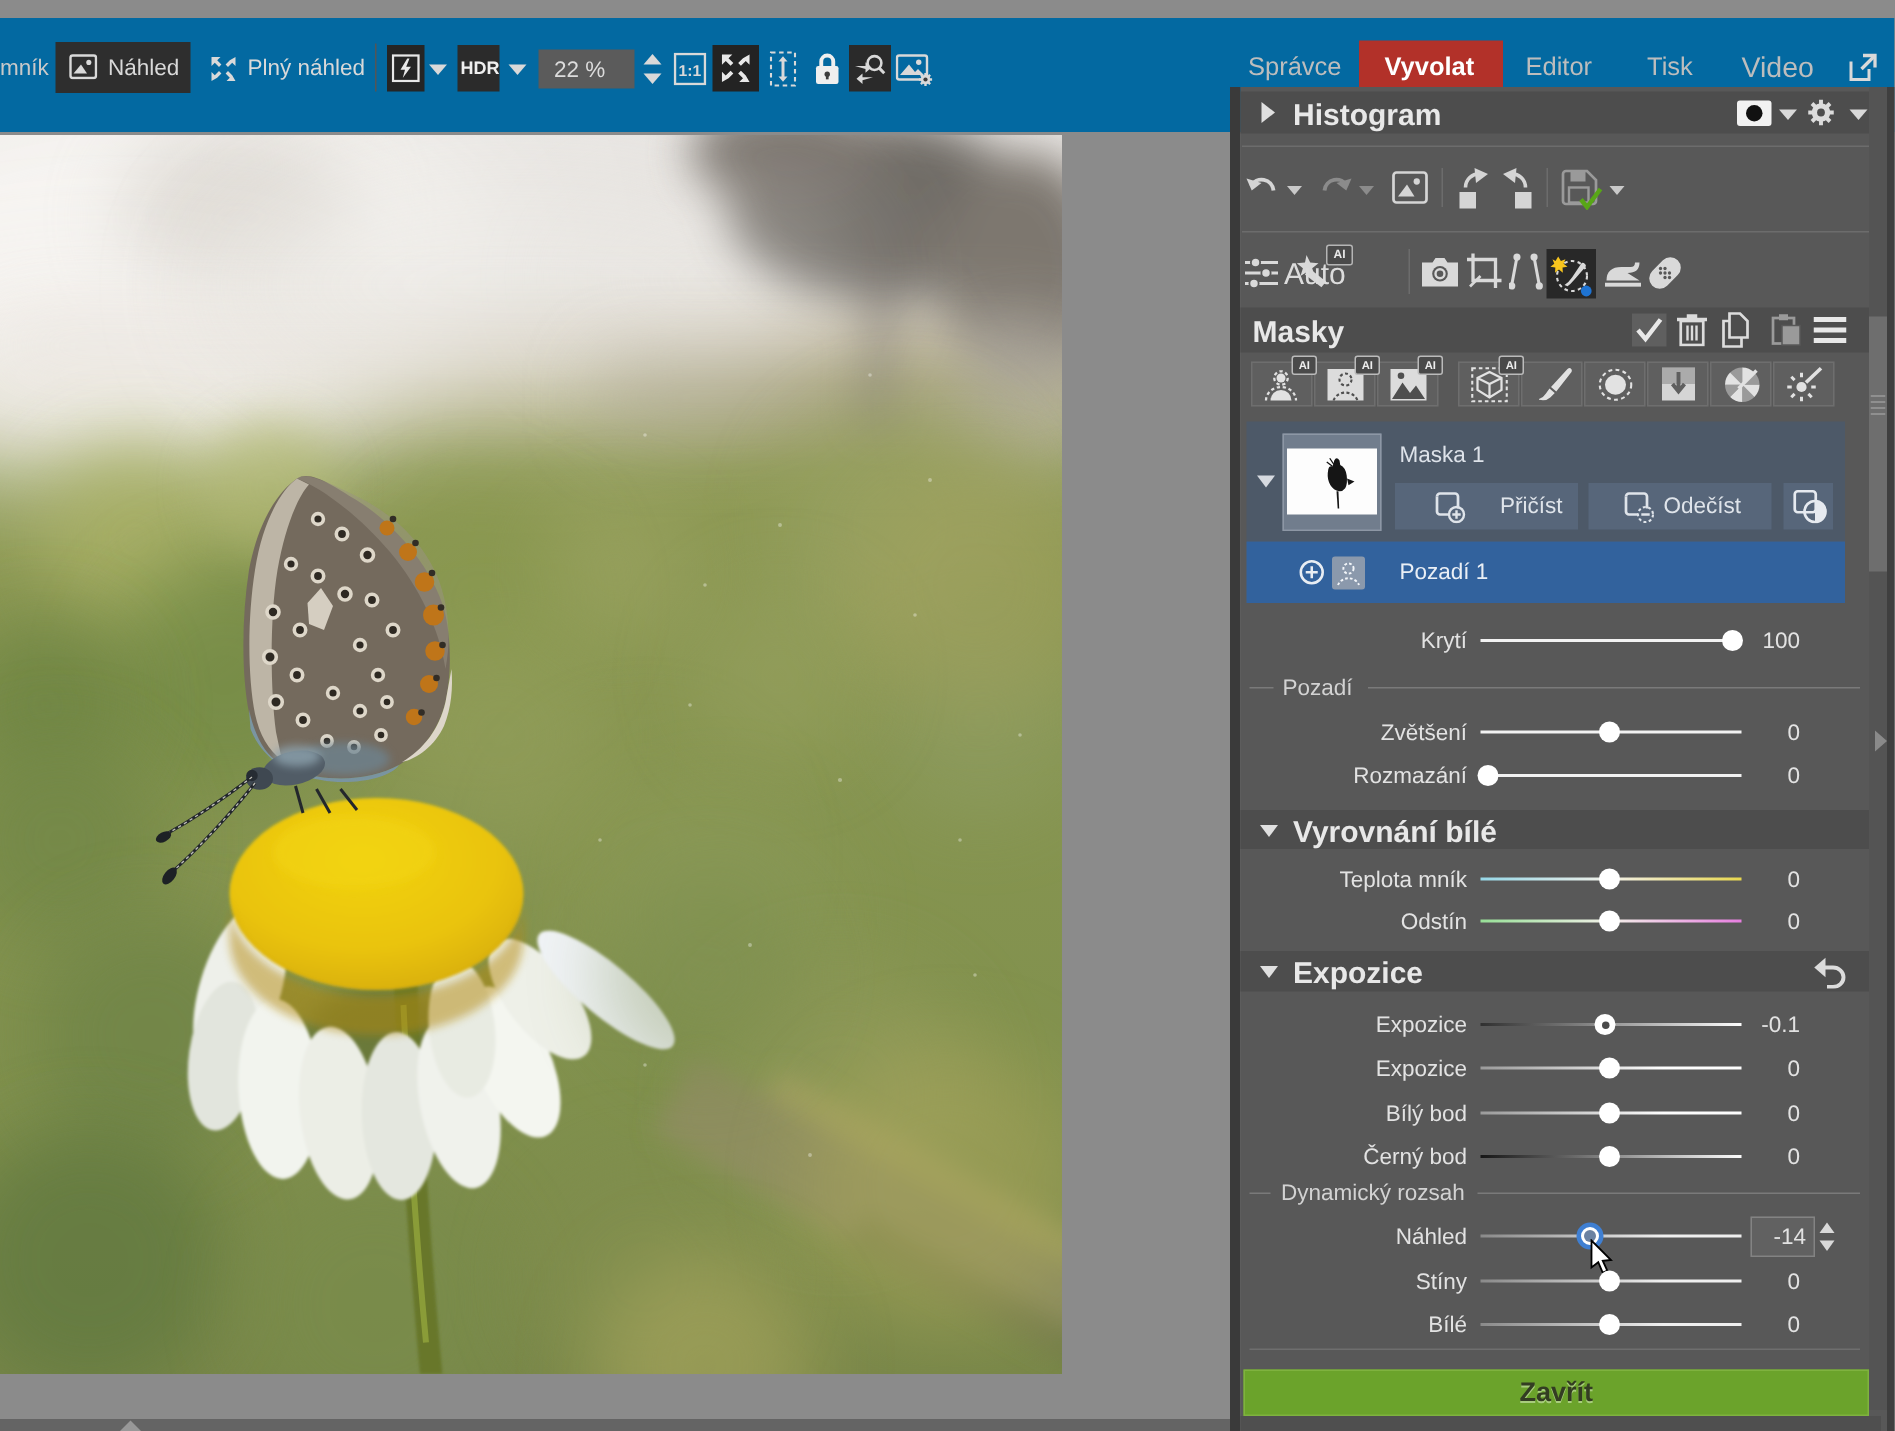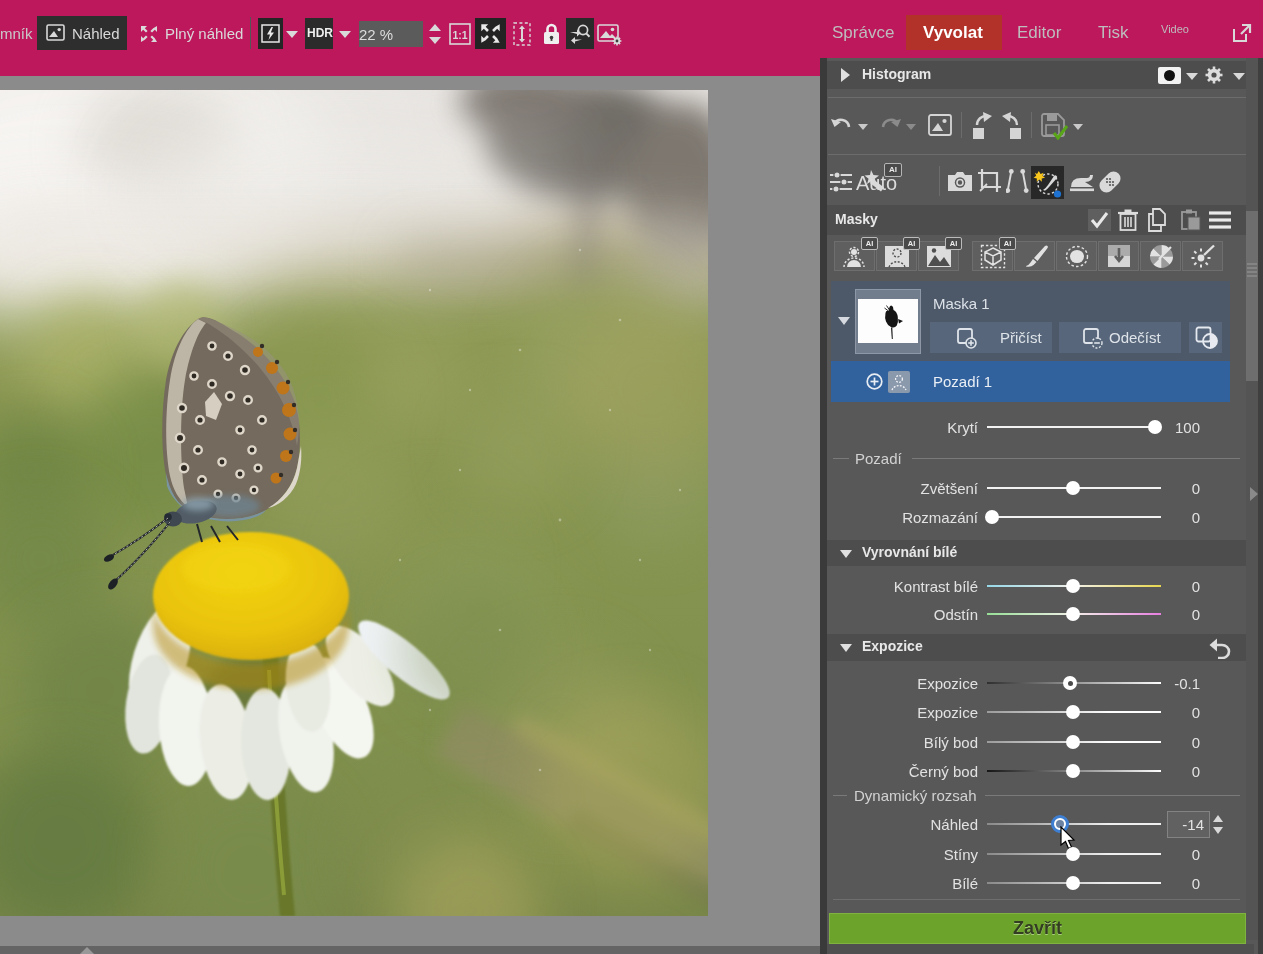--- a/index.html
+++ b/index.html
@@ -5,28 +5,28 @@
 html,body{margin:0;padding:0}
 body{width:1263px;height:954px;position:relative;overflow:hidden;background:#8b8b8b;font-family:"Liberation Sans",sans-serif;}
 .abs{position:absolute}
 .txt{position:absolute;color:#c9c9c9;font-size:15px;white-space:nowrap}
 svg{display:block}
 .lbl{position:absolute;color:#e2e2e2;font-size:15px;white-space:nowrap;text-align:right}
 .val{position:absolute;color:#e2e2e2;font-size:15px;white-space:nowrap;text-align:right}
 .track{position:absolute;height:2px}
 .knob{position:absolute;width:14px;height:14px;border-radius:50%;background:#fff}
 .hdrbar{position:absolute;left:827px;width:427px;height:27px;background:#4d4d4d}
-.hdrtxt{position:absolute;color:#e8e8e8;font-size:14px;font-weight:bold;white-space:nowrap}
+.hdrtxt{position:absolute;color:#e8e8e8;font-size:20px;font-weight:bold;white-space:nowrap}
 .grplbl{position:absolute;color:#d2d2d2;font-size:15px;white-space:nowrap}
 .gline{position:absolute;height:1px;background:#7a7a7a}
 </style>
 </head>
 <body>
 
-<div class="abs" id="toolbar" style="left:0;top:0;width:1263px;height:76px;background:#be185d">
+<div class="abs" id="toolbar" style="left:0;top:12px;width:1263px;height:76px;background:#0369a1">
  <div class="txt" style="left:0;top:25px">mník</div>
 
  <div class="abs" style="left:37px;top:16px;width:90px;height:34px;background:#2e2e2e"></div>
  <svg class="abs" style="left:46px;top:24px" width="19" height="17" viewBox="0 0 19 17">
    <rect x="1" y="1" width="17" height="15" rx="1.5" fill="none" stroke="#d9d9d9" stroke-width="1.6"></rect>
    <path d="M3 13 L8 7 L12 13 Z" fill="#d9d9d9"></path>
       <circle cx="13.2" cy="5.6" r="1.7" fill="#d9d9d9"></circle>
  </svg>
  <div class="txt" style="left:72px;top:25px;color:#d9d9d9">Náhled</div>
 
@@ -46,21 +46,21 @@
   <rect x="1" y="1" width="17" height="17" fill="none" stroke="#e8e8e8" stroke-width="1.5"></rect>
   <path d="M10.5 3 L6 10.5 L9 10.5 L7.5 16 L13 8.5 L9.8 8.5 L12 3 Z" fill="#e8e8e8"></path>
  </svg>
  <div class="abs" style="left:286px;top:31px;width:0;height:0;border-left:6px solid transparent;border-right:6px solid transparent;border-top:7px solid #d9d9d9"></div>
 
  <div class="abs" style="left:305px;top:18px;width:28px;height:31px;background:#2b2b2b"></div>
  <div class="txt" style="left:307px;top:26px;color:#efefef;font-size:12px;font-weight:bold">HDR</div>
  <div class="abs" style="left:339px;top:31px;width:0;height:0;border-left:6px solid transparent;border-right:6px solid transparent;border-top:7px solid #d9d9d9"></div>
 
  <div class="abs" style="left:359px;top:21px;width:64px;height:26px;background:#5b5b5b"></div>
- <div class="txt" style="left:359px;top:26px;width:55px;text-align:left;color:#dcdcdc">22 %</div>
+ <div class="txt" style="left:359px;top:26px;width:55px;text-align:center;color:#dcdcdc">22 %</div>
  <div class="abs" style="left:429px;top:24px;width:0;height:0;border-left:6px solid transparent;border-right:6px solid transparent;border-bottom:7px solid #d9d9d9"></div>
  <div class="abs" style="left:429px;top:37px;width:0;height:0;border-left:6px solid transparent;border-right:6px solid transparent;border-top:7px solid #d9d9d9"></div>
 
  <svg class="abs" style="left:449px;top:23px" width="22" height="22" viewBox="0 0 22 22">
   <rect x="1" y="1" width="20" height="20" fill="none" stroke="#d9d9d9" stroke-width="1.6"></rect>
   <text x="11" y="15.5" font-size="10.5" font-weight="bold" fill="#d9d9d9" text-anchor="middle" font-family="Liberation Sans">1:1</text>
  </svg>
 
  <div class="abs" style="left:475px;top:18px;width:31px;height:31px;background:#232323"></div>
  <svg class="abs" style="left:479px;top:22px" width="23" height="23" viewBox="0 0 20 20">
@@ -106,21 +106,21 @@
         </g>
    <circle cx="20" cy="18" r="1.4" fill="#3d3d3d"></circle>
       </g>
  </svg>
 
  <div class="txt" style="left:832px;top:23px;font-size:17px;color:#bdbdbd">Správce</div>
  <div class="abs" style="left:906px;top:15px;width:96px;height:35px;background:#b23129"></div>
  <div class="txt" style="left:923px;top:23px;font-size:17px;color:#fff;font-weight:bold">Vyvolat</div>
  <div class="txt" style="left:1017px;top:23px;font-size:17px;color:#bdbdbd">Editor</div>
  <div class="txt" style="left:1098px;top:23px;font-size:17px;color:#bdbdbd">Tisk</div>
- <div class="txt" style="left:1161px;top:23px;font-size:11px;color:#bdbdbd">Video</div>
+ <div class="txt" style="left:1161px;top:23px;font-size:19px;color:#bdbdbd">Video</div>
  <svg class="abs" style="left:1231px;top:22px" width="22" height="22" viewBox="0 0 22 22">
   <path d="M3 7 L3 19 L15 19 L15 12" fill="none" stroke="#d9d9d9" stroke-width="2"></path>
   <path d="M10 3 L19 3 L19 12" fill="none" stroke="#d9d9d9" stroke-width="0"></path>
   <path d="M11 3 L19 3 L19 11" fill="none" stroke="#d9d9d9" stroke-width="2.2"></path>
   <line x1="10" y1="12" x2="18.5" y2="3.5" stroke="#d9d9d9" stroke-width="2.2"></line>
  </svg>
 </div>
 
 <div class="abs" id="photo" style="left:0;top:90px;width:708px;height:826px">
 <svg width="708" height="826" viewBox="0 0 708 826">
@@ -624,21 +624,21 @@
 
 <div class="lbl" style="left:830px;top:509px;width:148px">Rozmazání</div>
 <div class="track" style="left:987px;top:516px;width:174px;background:#f2f2f2"></div>
 <div class="knob" style="left:985px;top:510px"></div>
 <div class="val" style="left:1140px;top:509px;width:60px">0</div>
 
 <div class="hdrbar" style="top:540px;height:26px"></div>
 <div class="abs" style="left:840px;top:550px;width:0;height:0;border-left:6px solid transparent;border-right:6px solid transparent;border-top:8px solid #e0e0e0"></div>
 <div class="hdrtxt" style="left:862px;top:544px">Vyrovnání bílé</div>
 
-<div class="lbl" style="left:830px;top:578px;width:148px">Kontrast bílé</div>
+<div class="lbl" style="left:830px;top:578px;width:148px">Teplota mník</div>
 <div class="track" style="left:987px;top:585px;width:174px;background:linear-gradient(90deg,#96d8e8,#f2f0e8 50%,#e8d74e)"></div>
 <div class="knob" style="left:1066px;top:579px"></div>
 <div class="val" style="left:1140px;top:578px;width:60px">0</div>
 
 <div class="lbl" style="left:830px;top:606px;width:148px">Odstín</div>
 <div class="track" style="left:987px;top:613px;width:174px;background:linear-gradient(90deg,#97df97,#f2f0e8 50%,#e77ee0)"></div>
 <div class="knob" style="left:1066px;top:607px"></div>
 <div class="val" style="left:1140px;top:606px;width:60px">0</div>
 
 <div class="hdrbar" style="top:634px;height:27px"></div>

